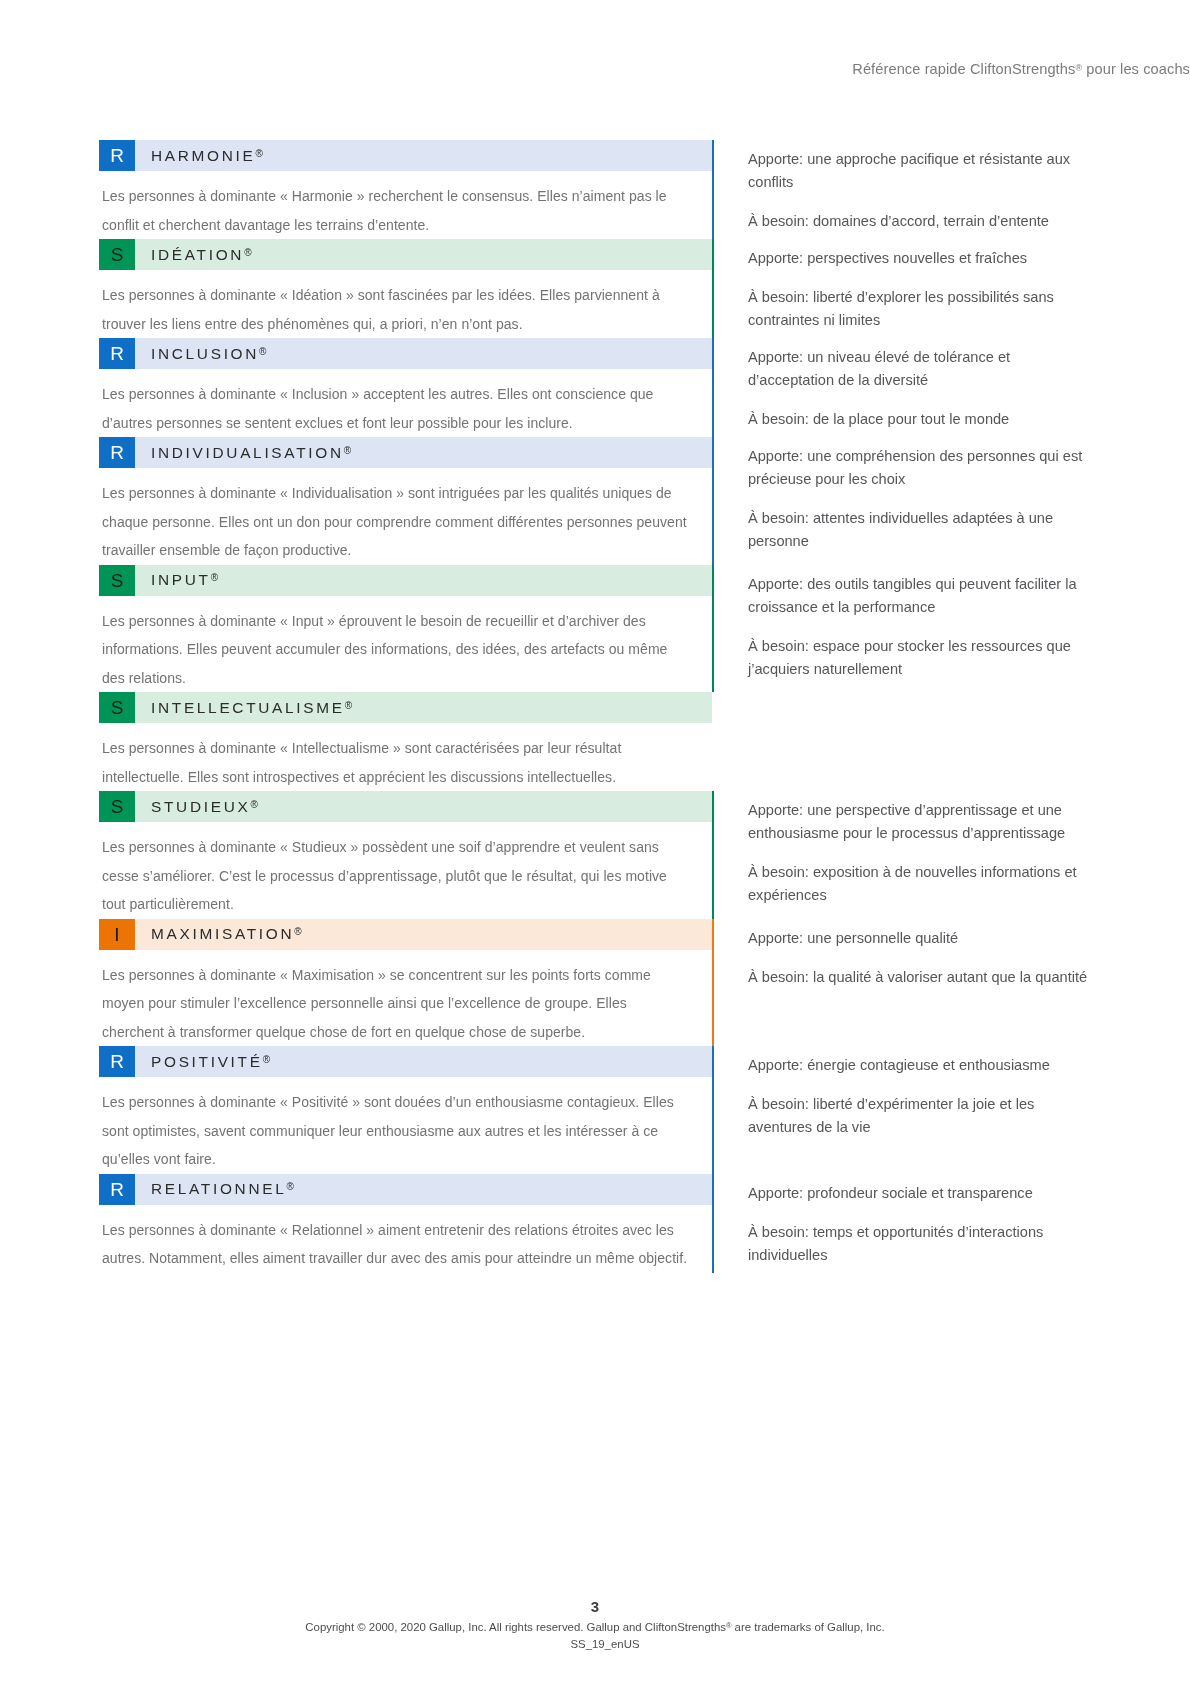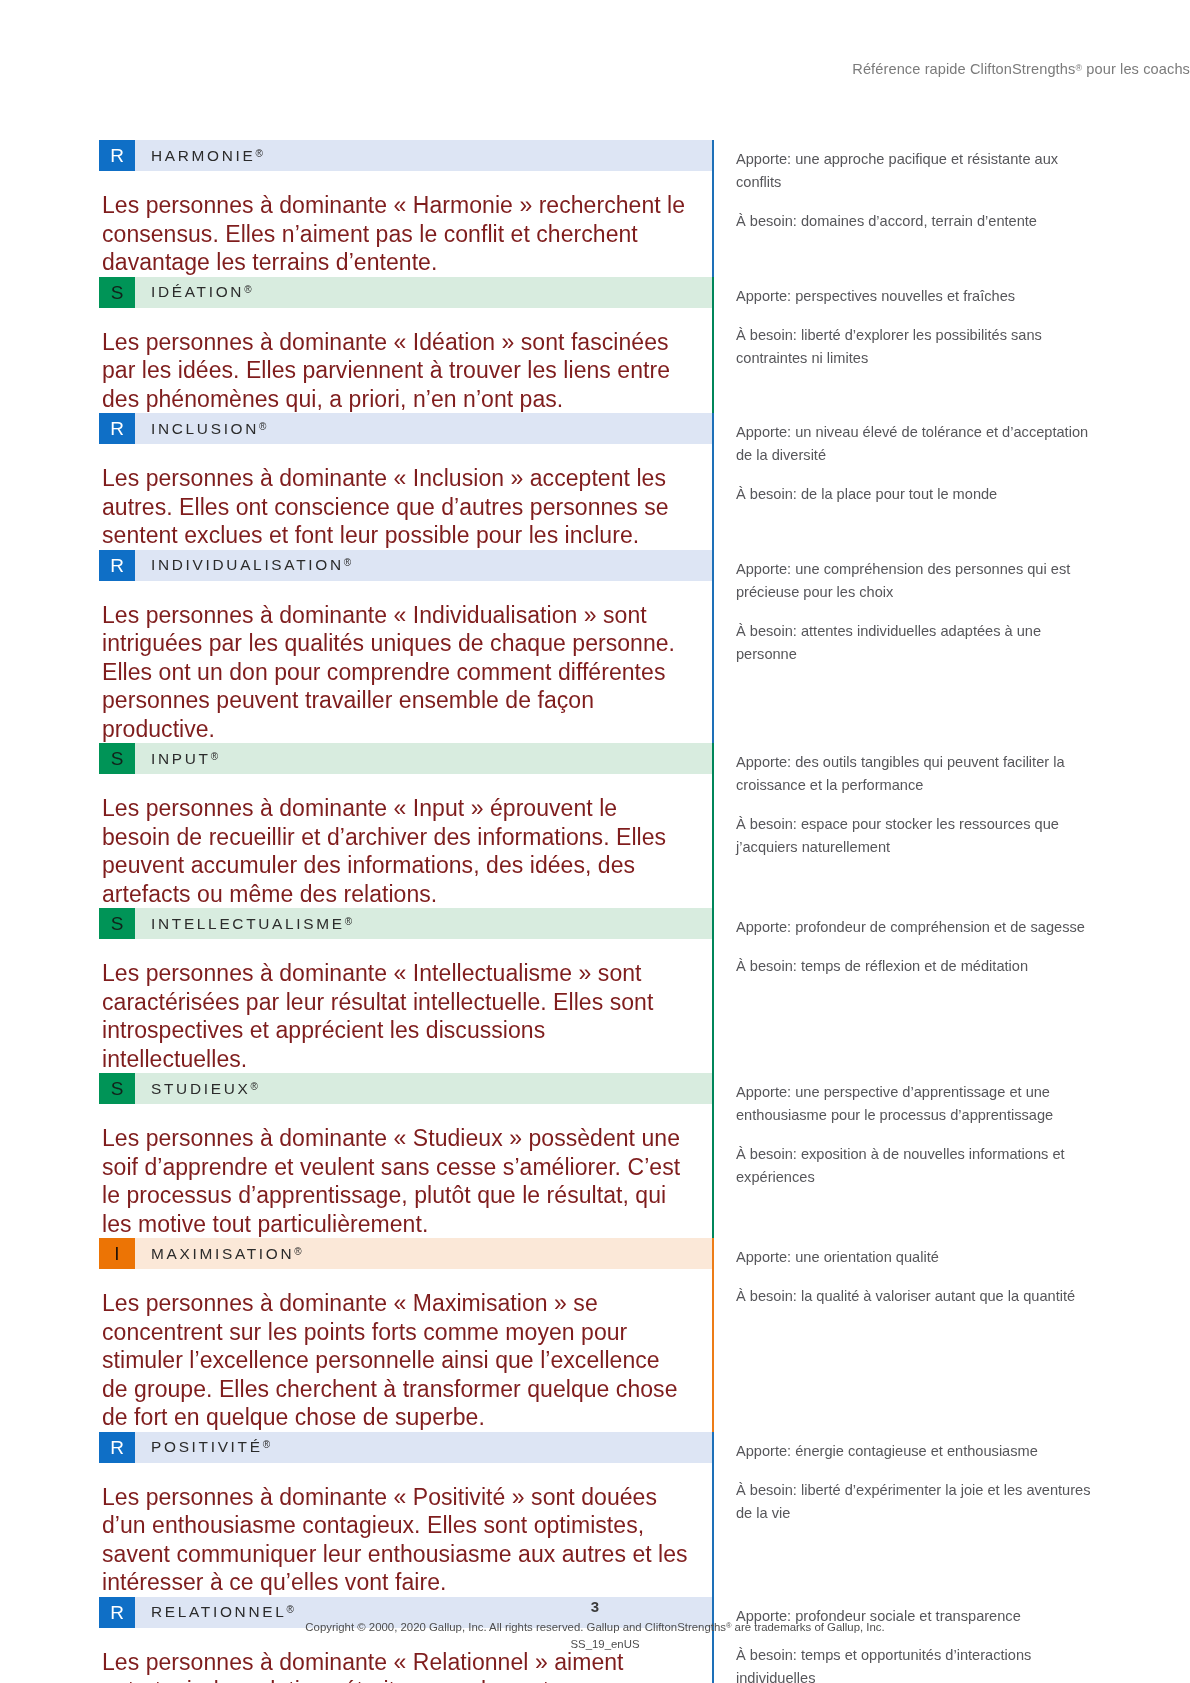--- a/index.html
+++ b/index.html
@@ -78,34 +78,34 @@
     color: #2b2b2b;
     white-space: nowrap;
   }
   .theme-name .sup {
     font-size: 10px;
     vertical-align: 4px;
     letter-spacing: 0;
   }
 
   .desc {
-    font-size: 23px;
+    font-size: 14px;
     line-height: 28.5px;
-    color: #7f1d1d;
+    color: #737373;
     padding: 11px 24px 0 3px;
     letter-spacing: 0.05px;
-    margin-top: 9px;
   }
 
   
   .right-col {
     flex: 1 1 auto;
     display: flex;
     align-items: stretch;
     padding-left: 0;
+    gap: 12px;
   }
   .rule {
     width: 2px;
     flex: 0 0 2px;
     align-self: stretch;
   }
   .notes {
     padding-left: 22px;
     padding-top: 8px;
     font-size: 14.6px;
@@ -239,27 +239,20 @@
       </div>
     </div>
     <div class="entry t-S">
       <div class="left-col">
         <div class="band">
           <div class="badge">S</div>
           <div class="theme-name"><span>INTELLECTUALISME</span><span class="sup">®</span></div>
         </div>
         <div class="desc">Les personnes à dominante « Intellectualisme » sont caractérisées par leur résultat intellectuelle. Elles sont introspectives et apprécient les discussions intellectuelles.</div>
       </div>
-      <div class="right-col">
-        <div class="rule"></div>
-        <div class="notes">
-          <p>Apporte: profondeur de compréhension et de sagesse</p>
-          <p>À besoin: temps de réflexion et de méditation</p>
-        </div>
-      </div>
     </div>
     <div class="entry t-S">
       <div class="left-col">
         <div class="band">
           <div class="badge">S</div>
           <div class="theme-name"><span>STUDIEUX</span><span class="sup">®</span></div>
         </div>
         <div class="desc">Les personnes à dominante « Studieux » possèdent une soif d’apprendre et veulent sans cesse s’améliorer. C’est le processus d’apprentissage, plutôt que le résultat, qui les motive tout particulièrement.</div>
       </div>
       <div class="right-col">
@@ -274,21 +267,21 @@
       <div class="left-col">
         <div class="band">
           <div class="badge">I</div>
           <div class="theme-name"><span>MAXIMISATION</span><span class="sup">®</span></div>
         </div>
         <div class="desc">Les personnes à dominante « Maximisation » se concentrent sur les points forts comme moyen pour stimuler l’excellence personnelle ainsi que l’excellence de groupe. Elles cherchent à transformer quelque chose de fort en quelque chose de superbe.</div>
       </div>
       <div class="right-col">
         <div class="rule"></div>
         <div class="notes">
-          <p>Apporte: une orientation qualité</p>
+          <p>Apporte: une personnelle qualité</p>
           <p>À besoin: la qualité à valoriser autant que la quantité</p>
         </div>
       </div>
     </div>
     <div class="entry t-R">
       <div class="left-col">
         <div class="band">
           <div class="badge">R</div>
           <div class="theme-name"><span>POSITIVITÉ</span><span class="sup">®</span></div>
         </div>

